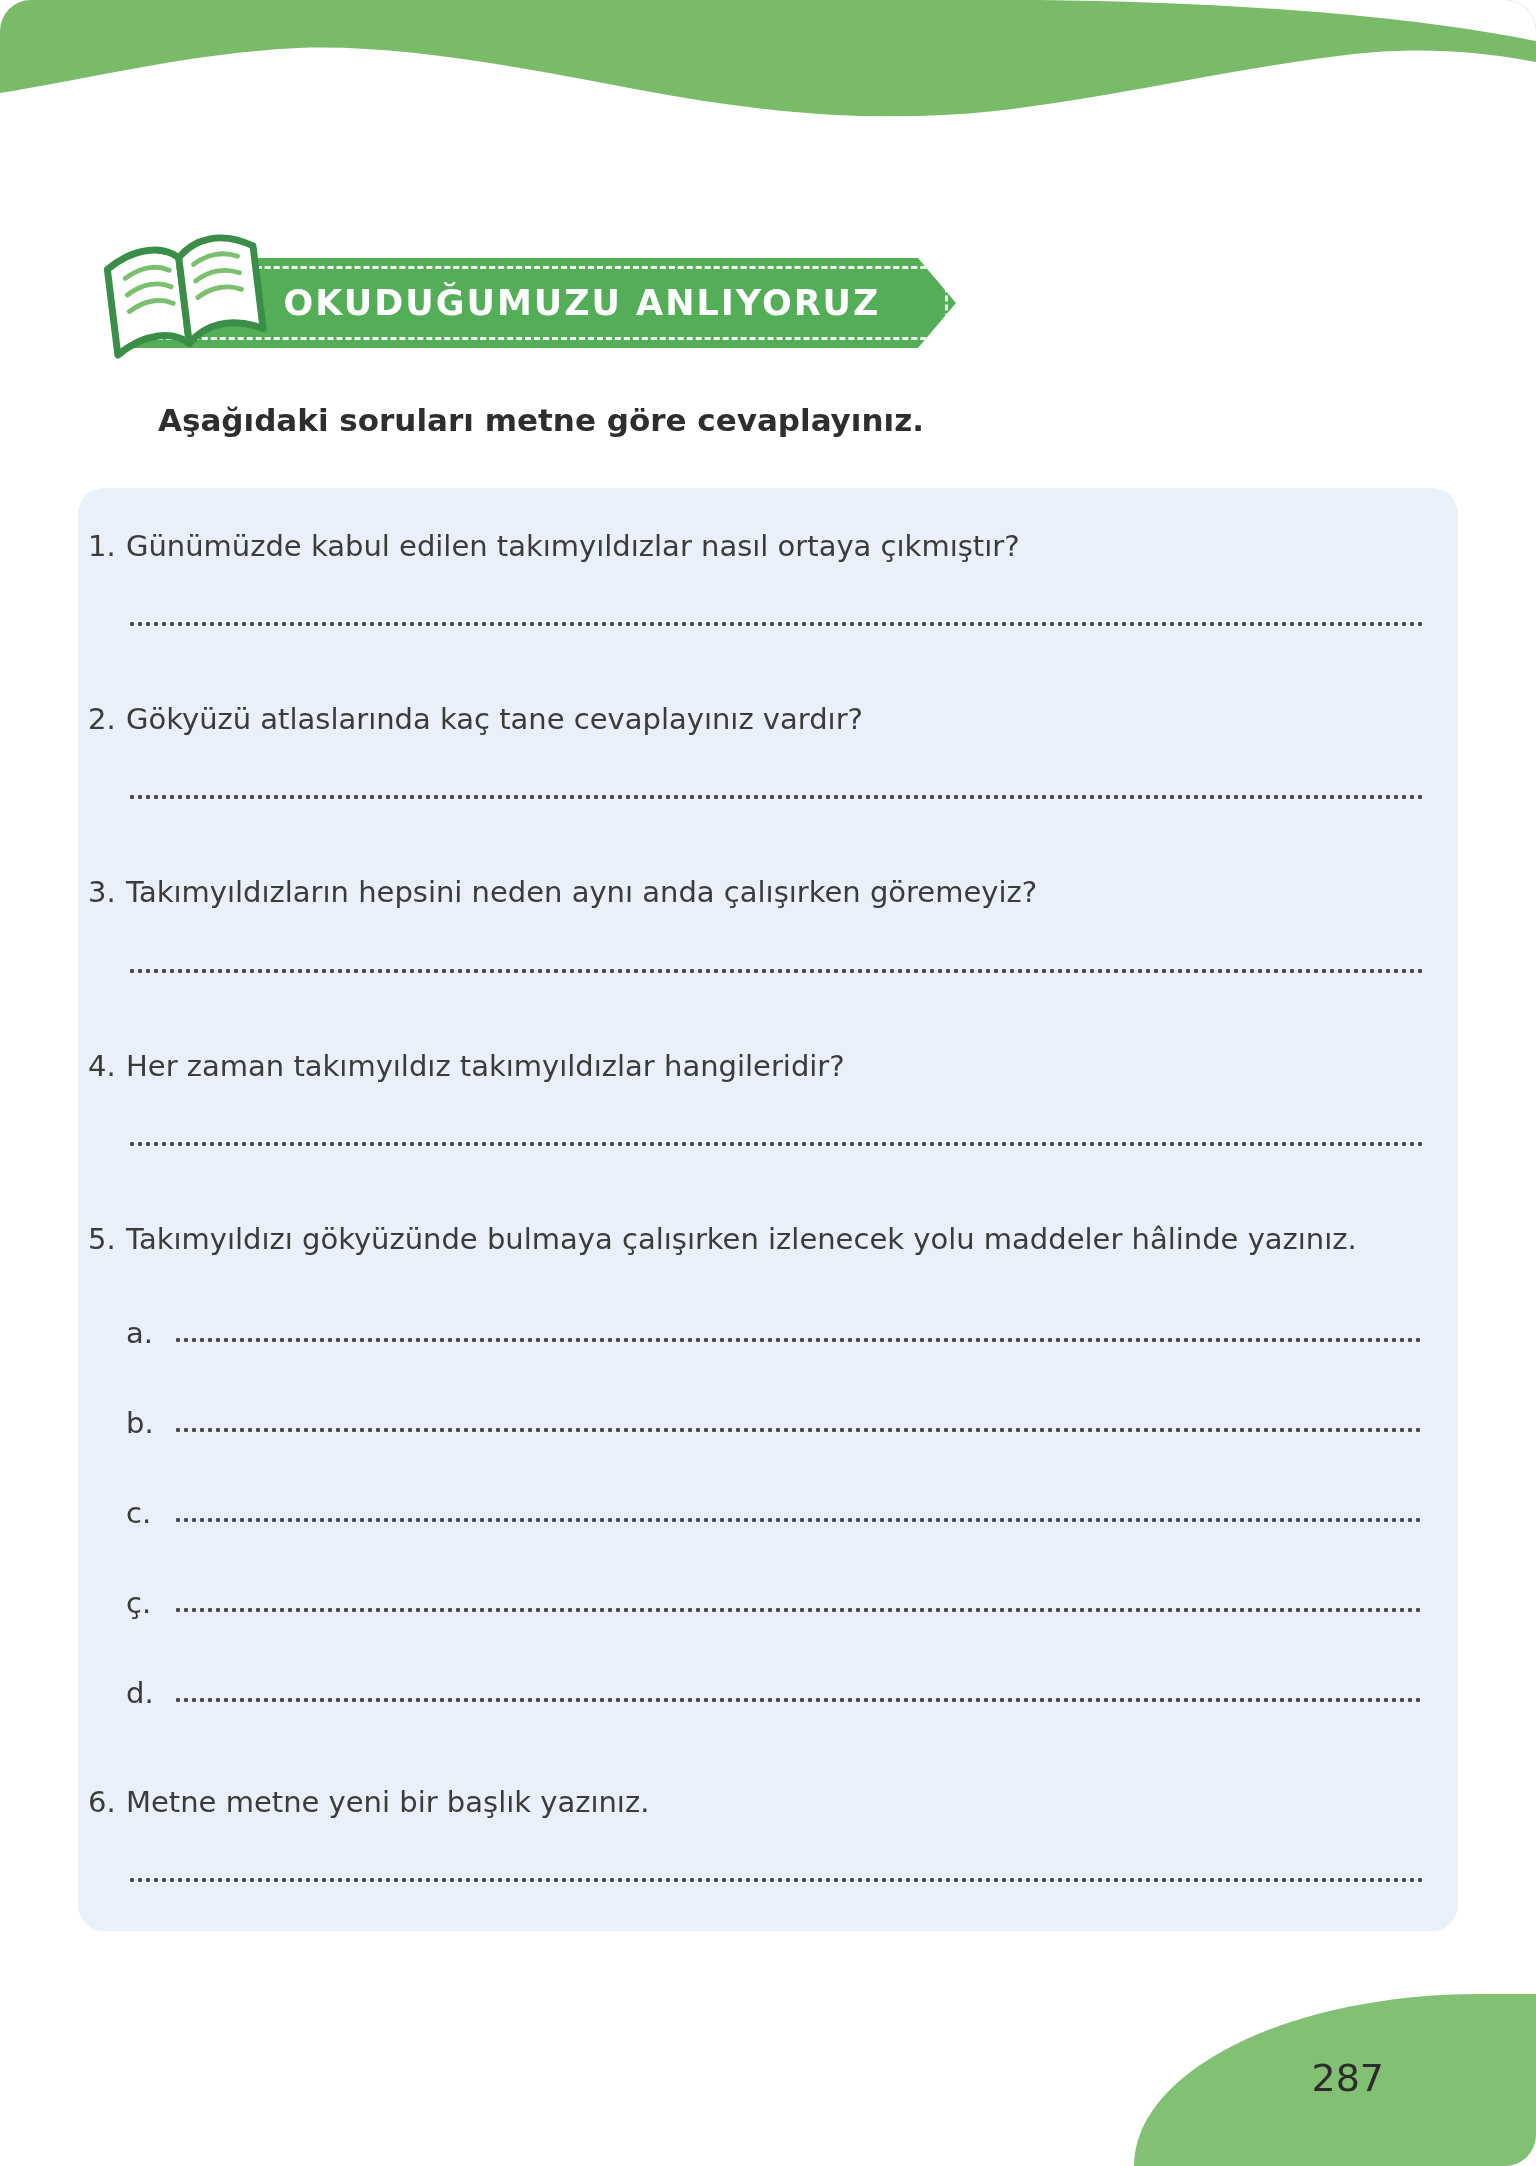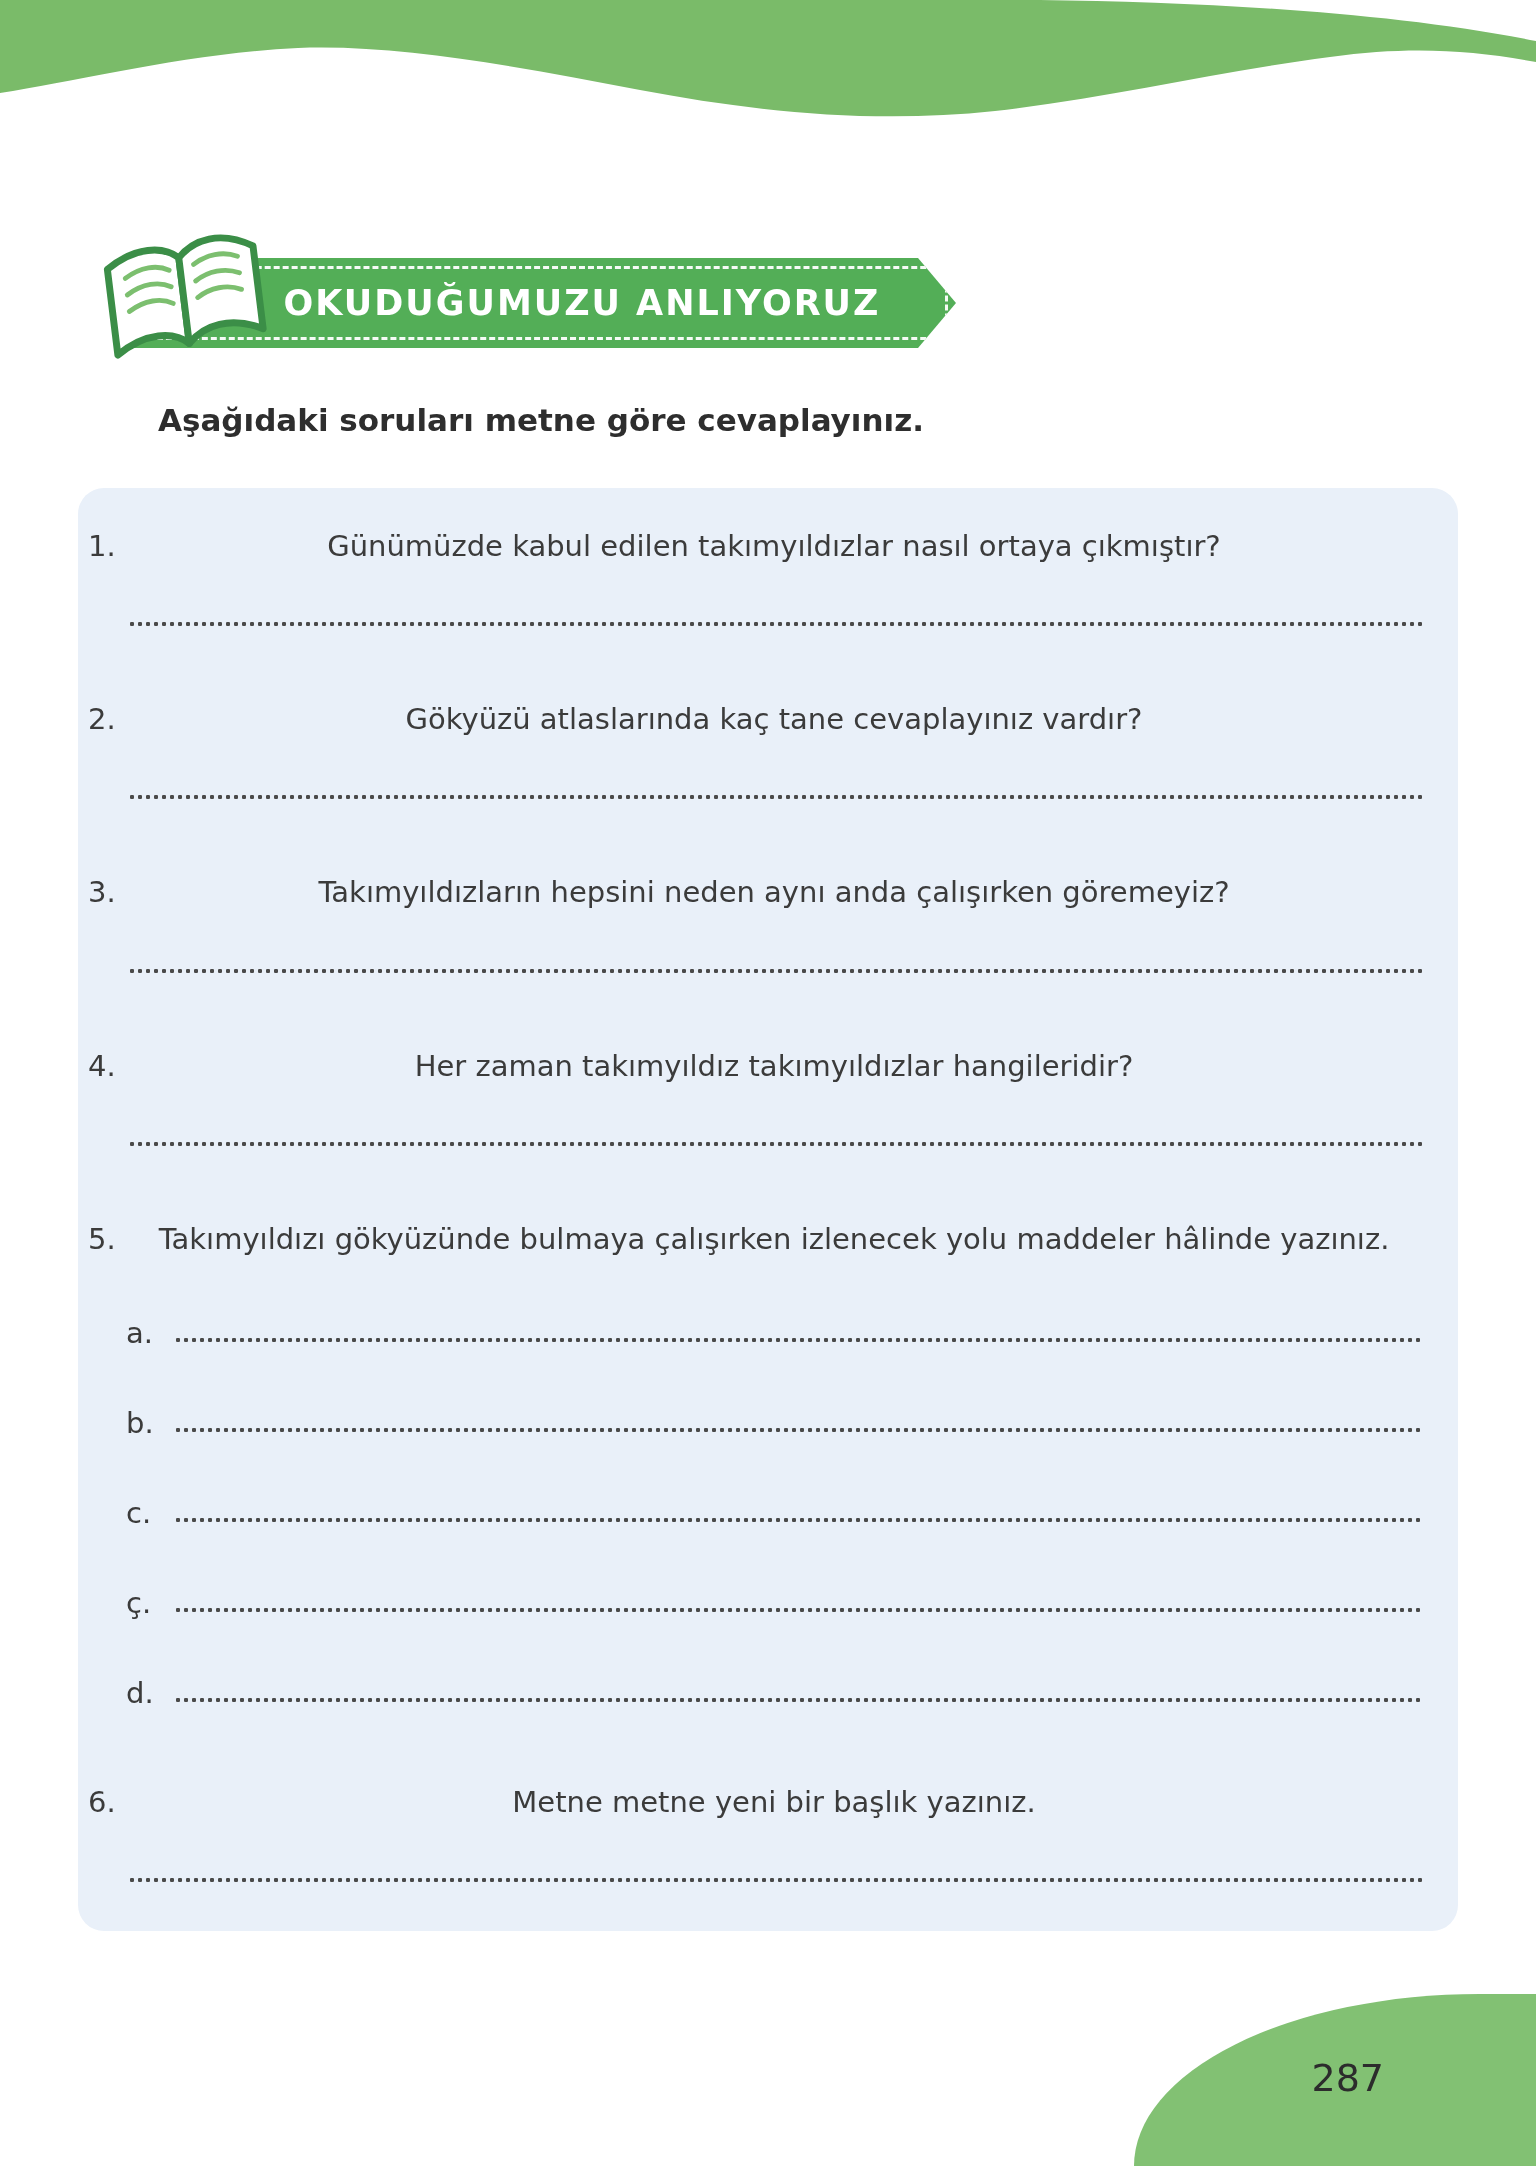--- a/index.html
+++ b/index.html
@@ -9,20 +9,21 @@
     --text-dark:#3b3b3b;
     --dot-color:#4a4a4a;
     --corner-green:#82c173;
   }
   html,body{margin:0;padding:0;background:#fff;}
   .page{
     position:relative;width:1536px;height:2166px;margin:0 auto;
     background:#fff;overflow:hidden;
     font-family:"DejaVu Sans","Liberation Sans",sans-serif;
     color:var(--text-dark);
+    border-radius:31px;
   }
   
   .wave-svg{display:block;width:1536px;height:132px;}
 
   
   .badge-wrap{position:relative;margin:126px 0 0 118px;width:838px;height:90px;}
   .badge{
     position:absolute;inset:0;background:var(--badge-green);
     clip-path:polygon(0 0,calc(100% - 38px) 0,100% 50%,calc(100% - 38px) 100%,0 100%);
   }
@@ -45,21 +46,21 @@
 
   
   .panel{
     margin:50px 78px 0 78px;background:var(--panel-blue);
     border-radius:26px;padding:38px 36px 48px 10px;box-sizing:border-box;
   }
   .question{margin-top:72px;}
   .question:first-child{margin-top:0;}
   .question-row{display:flex;font-size:29px;line-height:1.42;color:var(--text-dark);}
   .qnum{width:38px;flex-shrink:0;}
-  .qtext{flex:1;text-align:center;}
+  .qtext{flex:1;}
   .answer-line{
     height:6px;background-repeat:repeat-x;background-position:0 100%;
     background-size:8px 6px;
     background-image:radial-gradient(circle,var(--dot-color) 2px,transparent 2.4px);
   }
   .answer-line.main{margin:54px 0 0 40px;}
   .subitem{display:flex;align-items:flex-end;margin:56px 0 0 38px;font-size:29px;color:var(--text-dark);}
   .sub-label{width:48px;flex-shrink:0;}
   .subitem .answer-line{flex:1;margin:0 0 7px 0;}
 

